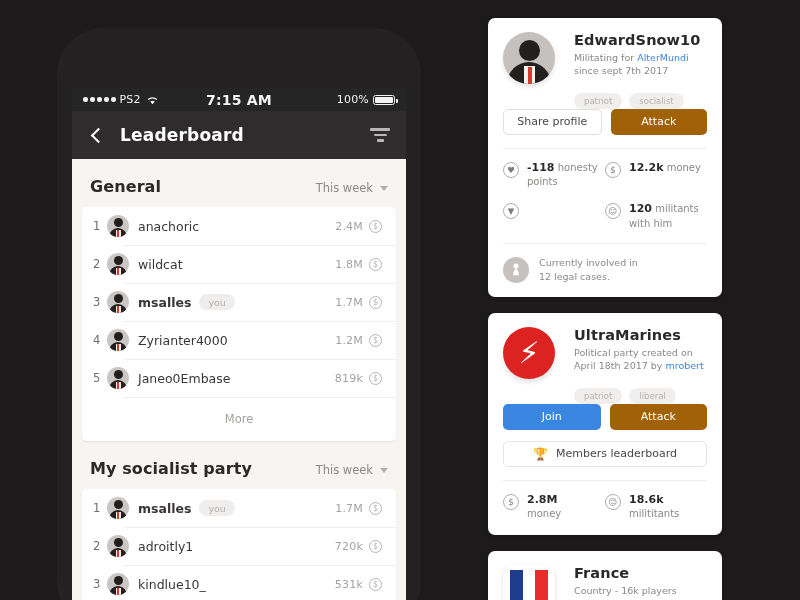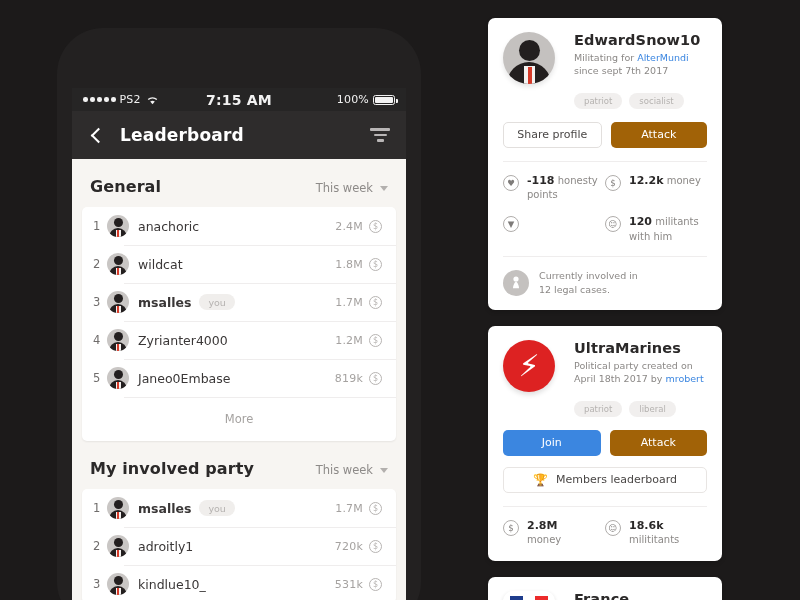--- a/index.html
+++ b/index.html
@@ -104,21 +104,21 @@
   .big-avatar .shirt{ position:absolute; left:21px; bottom:0; width:11px; height:18px; background:#f4f2f1;}
   .big-avatar .tie  { position:absolute; left:24.5px; bottom:0; width:4px; height:17px; background:#d63b2a;}
 
   .logo-um { width:52px;height:52px;border-radius:50%;background:#dd2222;flex:none;display:flex;align-items:center;justify-content:center;box-shadow:0 3px 5px rgba(0,0,0,.12);}
   .bolt { color:#fff; font-size: 30px; line-height:1; }
 
   .flag { width:52px;height:52px;border-radius:10px;background:#fff;flex:none;display:flex;overflow:hidden;box-shadow:0 2px 4px rgba(0,0,0,.15);padding:5px 7px;}
   .flag i { display:block; flex:1; }
   .flag .b{background:#1e3c8c;} .flag .w{background:#fff;} .flag .r{background:#ec2b2b;}
 
-  .btn-row { display:flex; gap:9px; margin-top: 13px; }
+  .btn-row { display:flex; gap:9px; }
   .btn { flex:1; height:26px; border-radius:5px; font-size:11px; display:flex; align-items:center; justify-content:center; cursor:pointer;}
   .btn-outline { background:#fff; border:1px solid #e2dfdd; color:#4a4746; }
   .btn-red { background:#a16207; color:#fff; }
   .btn-blue { background:#3b86e0; color:#fff; }
   .btn-wide { width:100%; height:26px; border-radius:5px; border:1px solid #e8e5e3; display:flex; align-items:center; justify-content:center; gap:8px; font-size:11px; color:#4a4746; margin-top:11px;}
   .trophy { font-size:12px; color:#3a3737; }
 
   .sep { height:1px; background:#efeded; margin:13px 0 12px 0; }
   .stats { display:flex; flex-wrap:wrap; }
   .stat { width:50%; display:flex; gap:8px; margin-bottom:13px; }
@@ -244,21 +244,21 @@
                 <i class="head"></i>
               </span>
             <span class="uname">Janeo0Embase</span>
             <span class="score">819k</span>
             <span class="coin">$</span>
           </div>
           <div class="more-row">More</div>
         </div>
 
         <div class="section-head">
-          <div class="section-title">My involved party</div>
+          <div class="section-title">My socialist party</div>
           <div class="section-filter">
             <span>This week</span>
             <span class="caret"></span>
           </div>
         </div>
         <div class="card-list">
           <div class="row">
             <span class="rank">1</span>
             <span class="avatar">
                 <i class="body"></i>

